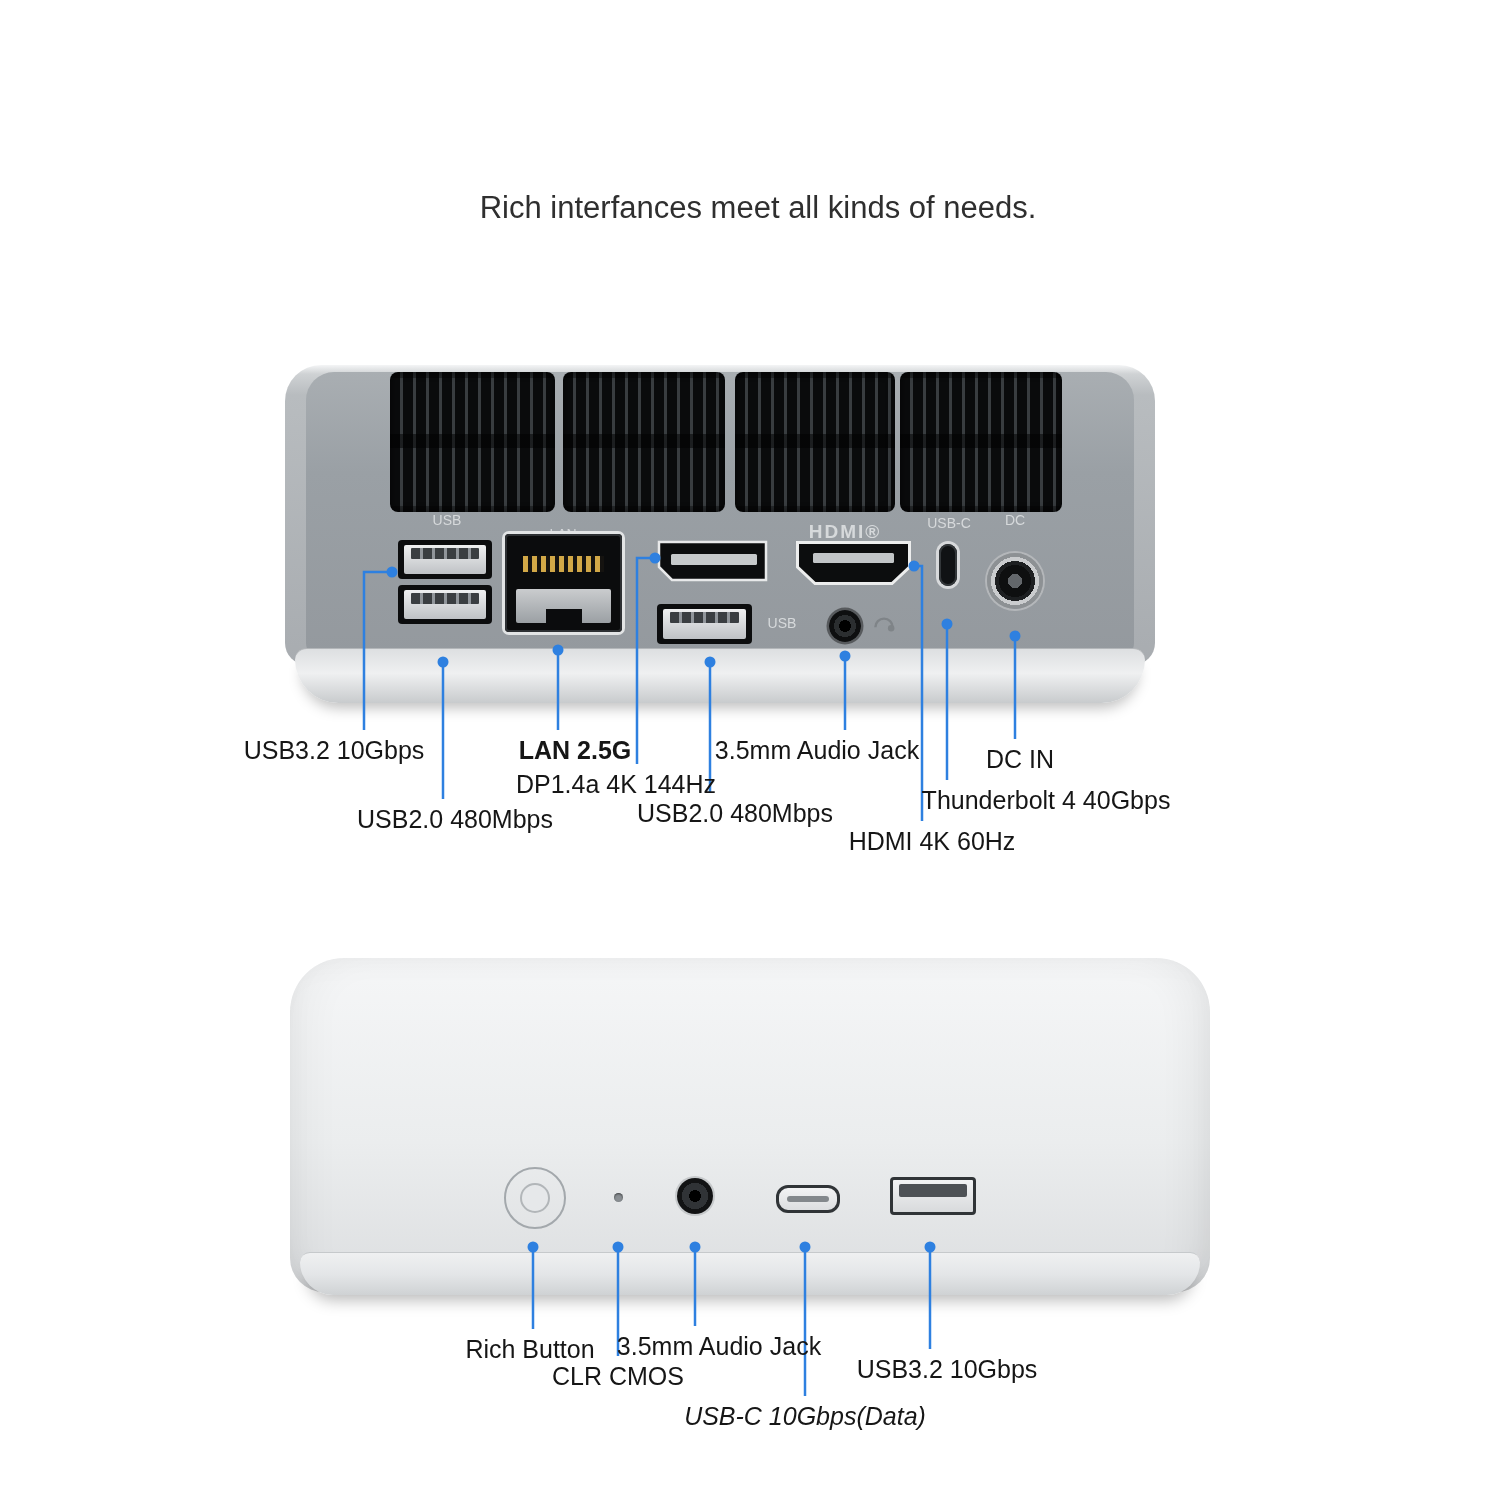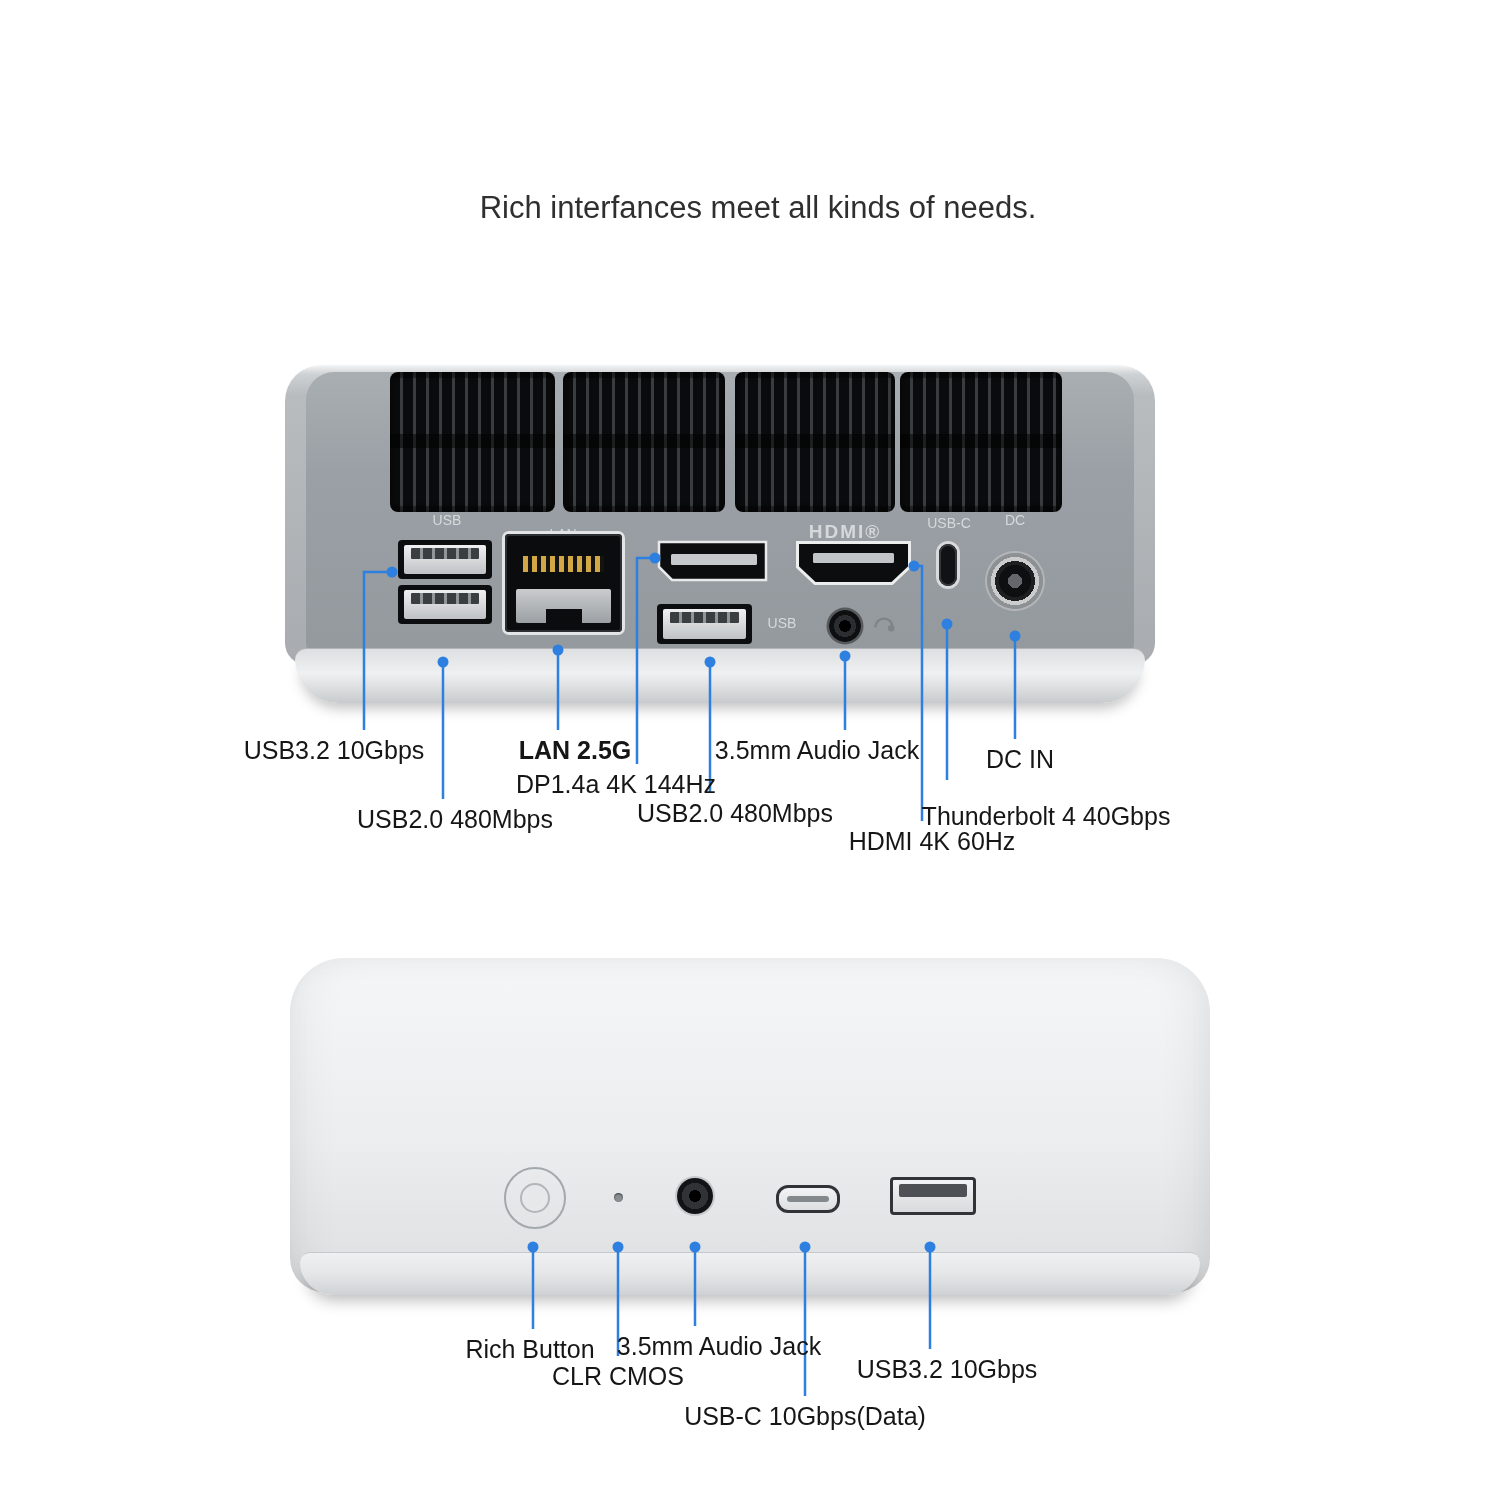--- a/index.html
+++ b/index.html
@@ -202,22 +202,22 @@
     </g>
   </svg>
 
   <div class="callout" style="left:334px;top:736px;">USB3.2 10Gbps</div>
   <div class="callout" style="left:455px;top:805px;">USB2.0 480Mbps</div>
   <div class="callout" style="left:575px;top:736px;font-weight:bold;">LAN 2.5G</div>
   <div class="callout" style="left:616px;top:770px;">DP1.4a 4K 144Hz</div>
   <div class="callout" style="left:735px;top:799px;">USB2.0 480Mbps</div>
   <div class="callout" style="left:817px;top:736px;">3.5mm Audio Jack</div>
   <div class="callout" style="left:932px;top:827px;">HDMI 4K 60Hz</div>
-  <div class="callout" style="left:1046px;top:786px;margin-top:16px;">Thunderbolt 4 40Gbps</div>
+  <div class="callout" style="left:1046px;top:786px;">Thunderbolt 4 40Gbps</div>
   <div class="callout" style="left:1020px;top:745px;">DC IN</div>
 
   <div class="callout" style="left:530px;top:1335px;">Rich Button</div>
   <div class="callout" style="left:618px;top:1362px;">CLR CMOS</div>
   <div class="callout" style="left:719px;top:1332px;">3.5mm Audio Jack</div>
-  <div class="callout" style="left:805px;top:1402px;">USB-C 10Gbps(Data)</div>
+  <div class="callout" style="left:805px;top:1402px;font-style:italic;">USB-C 10Gbps(Data)</div>
   <div class="callout" style="left:947px;top:1355px;">USB3.2 10Gbps</div>
 
 </div>
 
 </body></html>

